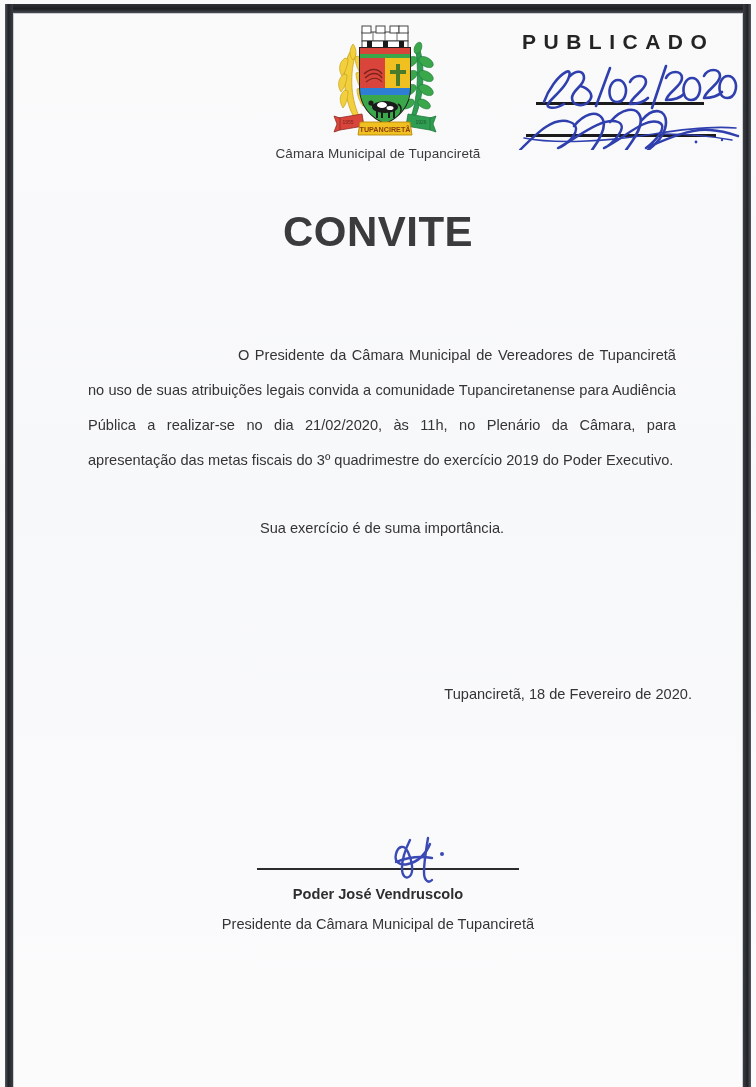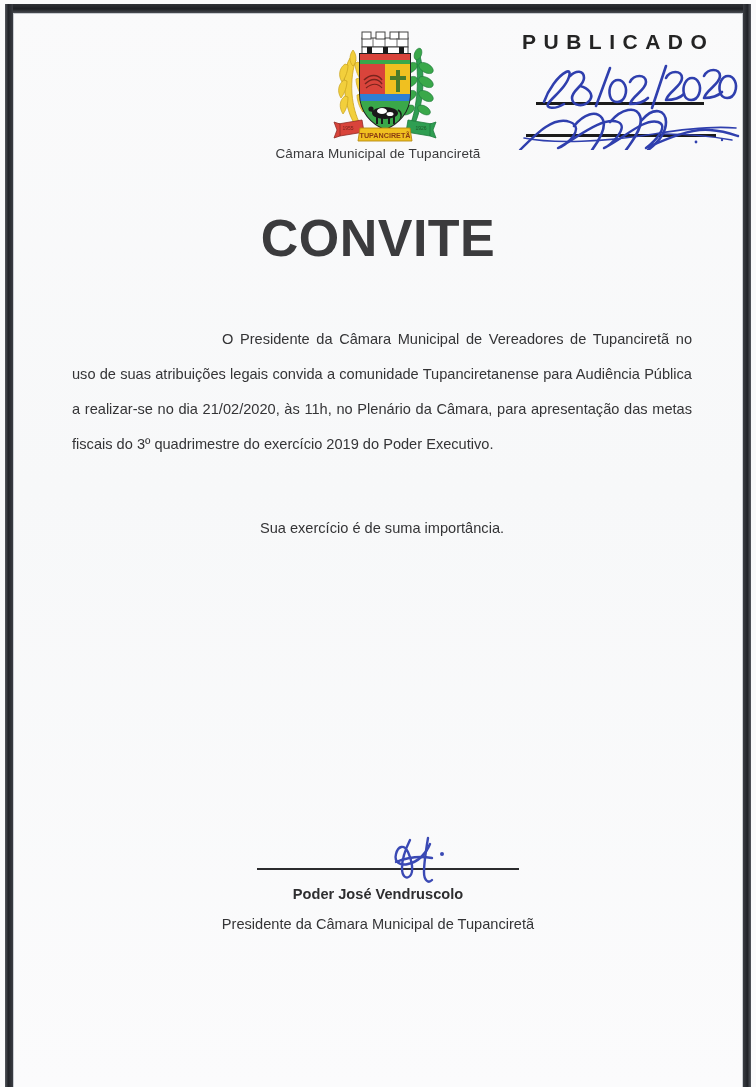--- a/index.html
+++ b/index.html
@@ -55,21 +55,21 @@
   }
 
   
   #header-area {
     position: absolute;
     left: 14px; top: 14px;
     width: 728px; height: 150px;
   }
   #crest {
     position: absolute;
-    left: 306px; top: 14px;
+    left: 306px; top: 8px;
     width: 130px; height: 124px;
   }
   #org-name {
     position: absolute;
     left: 0; top: 132px;
     width: 728px;
     text-align: center;
     font-size: 13.5px;
     color: #3a3a3c;
     letter-spacing: 0.1px;
@@ -102,34 +102,34 @@
     position: absolute;
     left: 0; top: 0; width: 230px; height: 120px;
   }
 
   
   #title {
     position: absolute;
     left: 14px; top: 208px;
     width: 728px;
     text-align: center;
-    font-size: 52px;
+    font-size: 42px;
     font-weight: bold;
     color: #3b3b3d;
     letter-spacing: 0.5px;
   }
 
   
   #body-block {
     position: absolute;
     left: 72px; top: 322px;
     width: 620px;
   }
   #para-main {
-    margin: 0;
+    margin: 16px;
     text-align: justify;
     text-indent: 150px;
     font-size: 14.6px;
     line-height: 35px;
     color: #343436;
   }
   #para-presence {
     position: absolute;
     left: 72px; top: 520px;
     width: 620px;
@@ -329,20 +329,21 @@
   </div>
 
   <div id="title">CONVITE</div>
 
   <div id="body-block">
     <p id="para-main">O Presidente da Câmara Municipal de Vereadores de Tupanciretã no uso de suas atribuições legais convida a comunidade Tupanciretanense para Audiência Pública a realizar-se no dia 21/02/2020, às 11h, no Plenário da Câmara, para apresentação das metas fiscais do 3º quadrimestre do exercício 2019 do Poder Executivo.</p>
   </div>
 
   <div id="para-presence">Sua exercício é de suma importância.</div>
 
+  <div id="date-line">Tupanciretã, 18 de Fevereiro de 2020.</div>
 
   <div id="sign-block">
     <div id="sign-rule"></div>
     <svg id="sign-mark" viewBox="0 0 120 54" xmlns="http://www.w3.org/2000/svg">
       <g fill="none" stroke="#3a49b4" stroke-width="2.4" stroke-linecap="round" stroke-linejoin="round">
         <path d="M38 8 C34 16 30 28 30 36 C30 44 34 48 38 44 C42 40 40 28 36 20 C32 12 26 14 24 22
                  C22 30 28 34 36 32 C46 30 54 22 58 12"></path>
         <path d="M56 6 C54 18 52 30 52 40 C52 48 56 52 60 48"></path>
         <path d="M24 30 C34 26 48 24 60 26"></path>
       </g>

